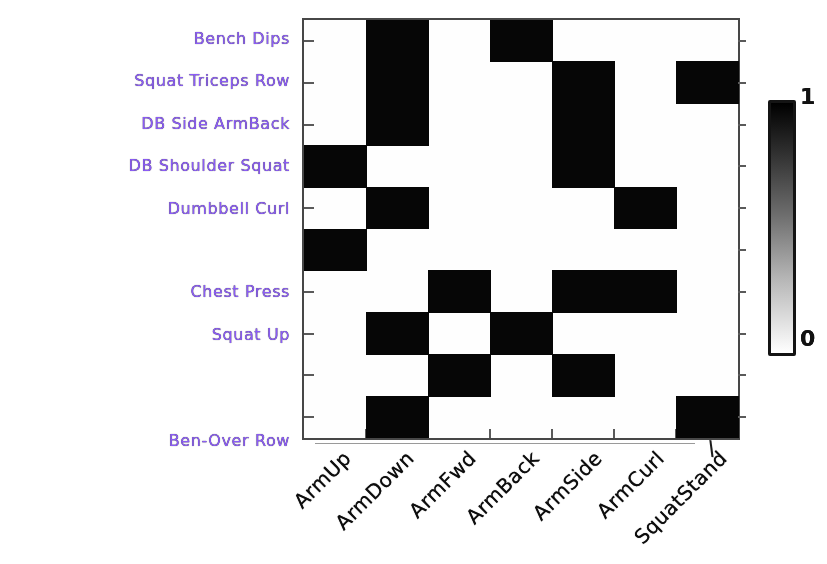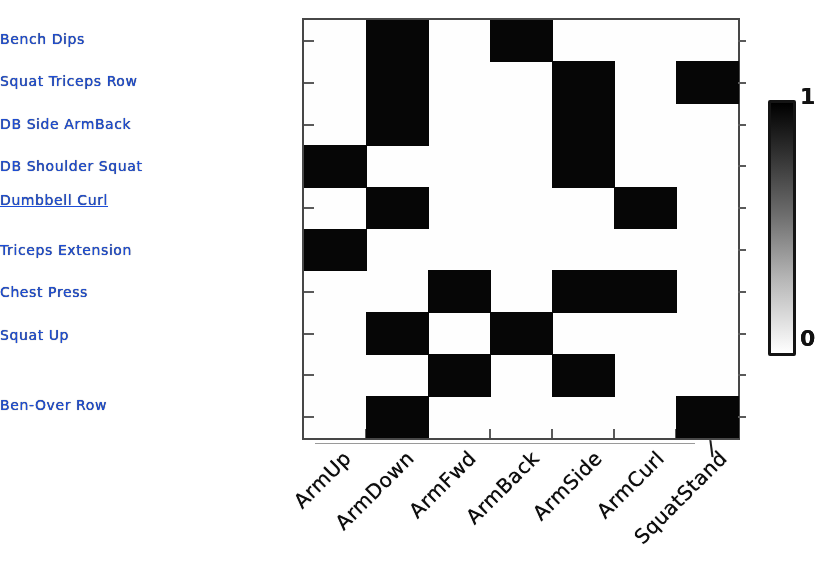--- a/index.html
+++ b/index.html
@@ -16,21 +16,21 @@
     border:2px solid #474747;box-sizing:border-box;background:#fefefe;
   }
   .cell{position:absolute;z-index:2;}
   .tick{position:absolute;background:#5a5a5a;z-index:1;}
   .tick-out{position:absolute;background:#5a5a5a;}
 
   
   .ylabels{position:absolute;left:0;top:18px;width:290px;height:422px;}
   .ylabel{
     position:absolute;right:0;width:290px;height:28px;line-height:28px;
-    font-size:14px;color:#1d4ed8;letter-spacing:0.6px;
+    text-align:right;font-size:16px;color:#8b5cf6;letter-spacing:0.6px;
     text-shadow:0 0 0.7px #1a1a1a;white-space:nowrap;
   }
 
   
   .xlabels{position:absolute;left:302px;top:444px;width:460px;height:120px;}
   .xlabel{
     position:absolute;top:2px;width:160px;text-align:right;
     font-size:20px;color:#0d0d0d;letter-spacing:0.5px;
     text-shadow:0 0 0.7px #1a1a1a;white-space:nowrap;
     transform:rotate(-45deg);transform-origin:100% 0;
@@ -64,25 +64,24 @@
 </head>
 <body>
 
 <div class="canvas soft">
 
   <div class="ylabels" id="ylabels">
       <div class="ylabel" style="top: 7.1px;">Bench Dips</div>
       <div class="ylabel" style="top: 49.3px;">Squat Triceps Row</div>
       <div class="ylabel" style="top: 91.5px;">DB Side ArmBack</div>
       <div class="ylabel" style="top: 133.7px;">DB Shoulder Squat</div>
-      <div class="ylabel" style="top: 168px; text-decoration: underline;">Dumbbell Curl</div>
-      <div class="ylabel" style="top: 218.1px;">Triceps Extension</div>
+      <div class="ylabel" style="top: 177px;">Dumbbell Curl</div>
       <div class="ylabel" style="top: 260.3px;">Chest Press</div>
       <div class="ylabel" style="top: 302.5px;">Squat Up</div>
-      <div class="ylabel" style="top: 373px;">Ben-Over Row</div>
+      <div class="ylabel" style="top: 409px;">Ben-Over Row</div>
     </div>
 
   <div class="plot" id="plot">
       <div class="tick" style="left: 0px; top: 19.9px; width: 10px; height: 2px;"></div>
       <div class="tick-out" style="position: absolute; left: 434px; top: 19.9px; width: 8px; height: 2px; z-index: 3; background: rgb(90, 90, 90);"></div>
       <div class="tick" style="left: 0px; top: 61.7px; width: 10px; height: 2px;"></div>
       <div class="tick-out" style="position: absolute; left: 434px; top: 61.7px; width: 8px; height: 2px; z-index: 3; background: rgb(90, 90, 90);"></div>
       <div class="tick" style="left: 0px; top: 103.5px; width: 10px; height: 2px;"></div>
       <div class="tick-out" style="position: absolute; left: 434px; top: 103.5px; width: 8px; height: 2px; z-index: 3; background: rgb(90, 90, 90);"></div>
       <div class="tick" style="left: 0px; top: 145.3px; width: 10px; height: 2px;"></div>

